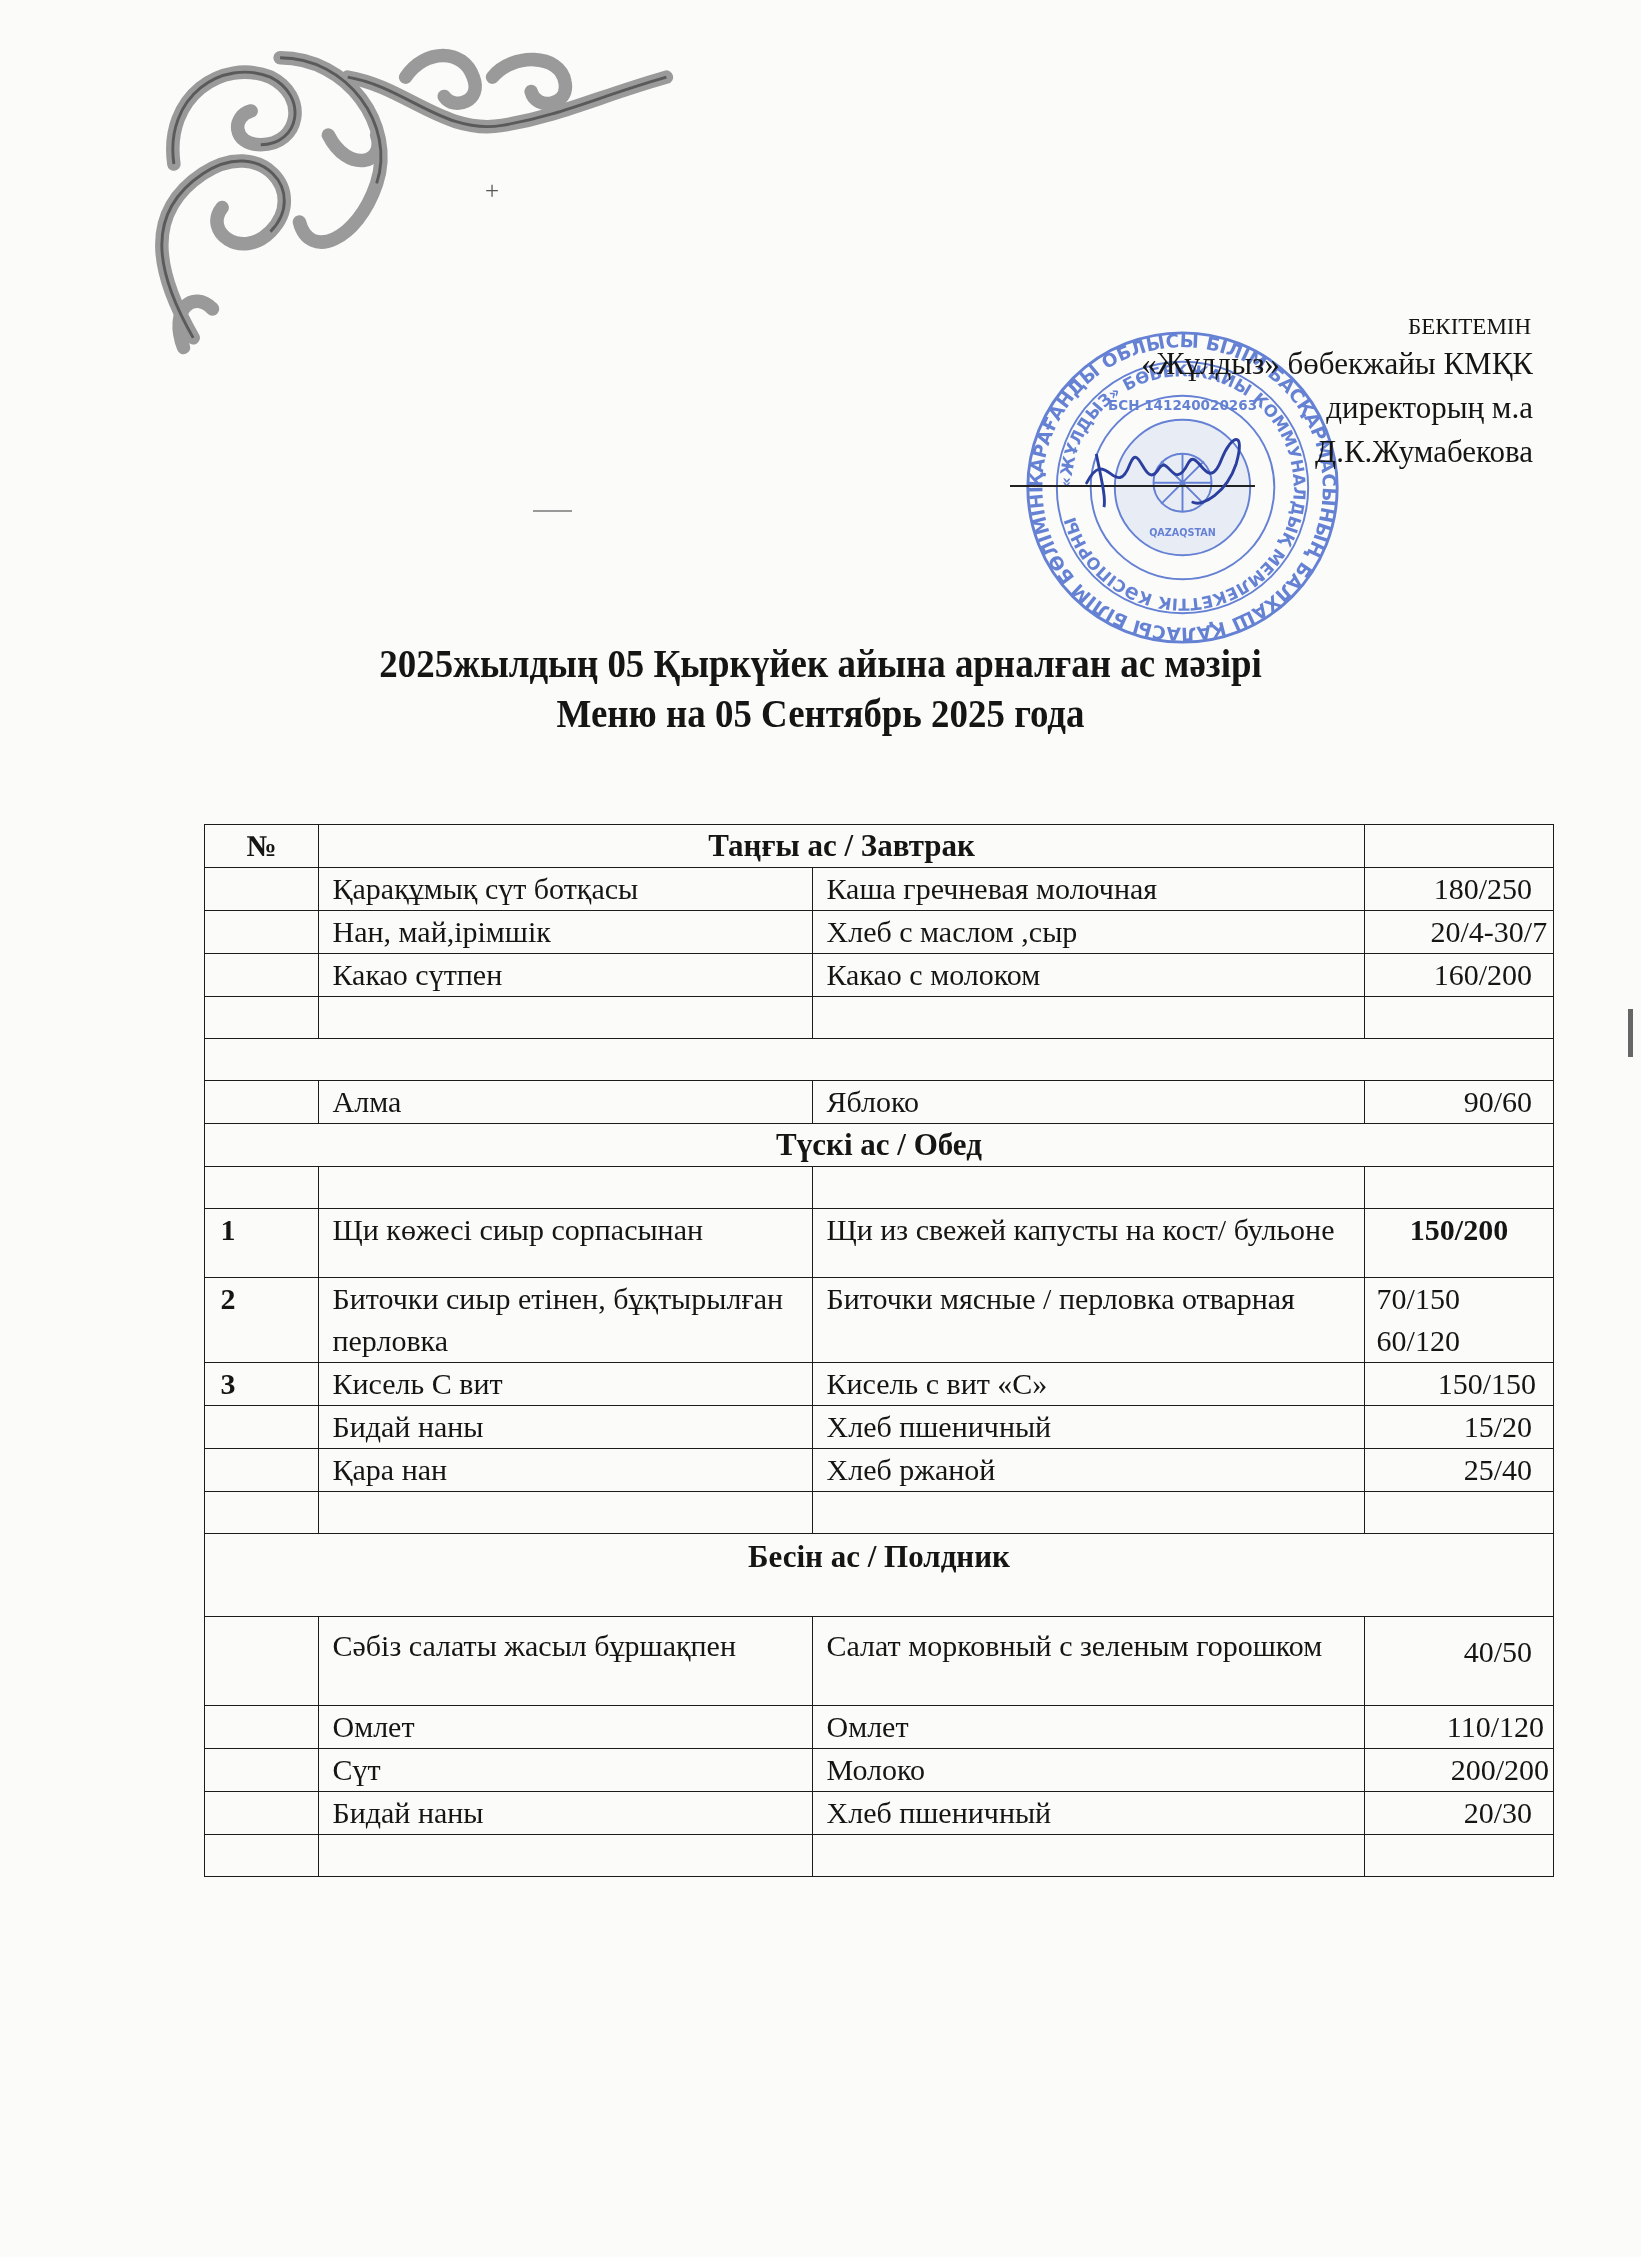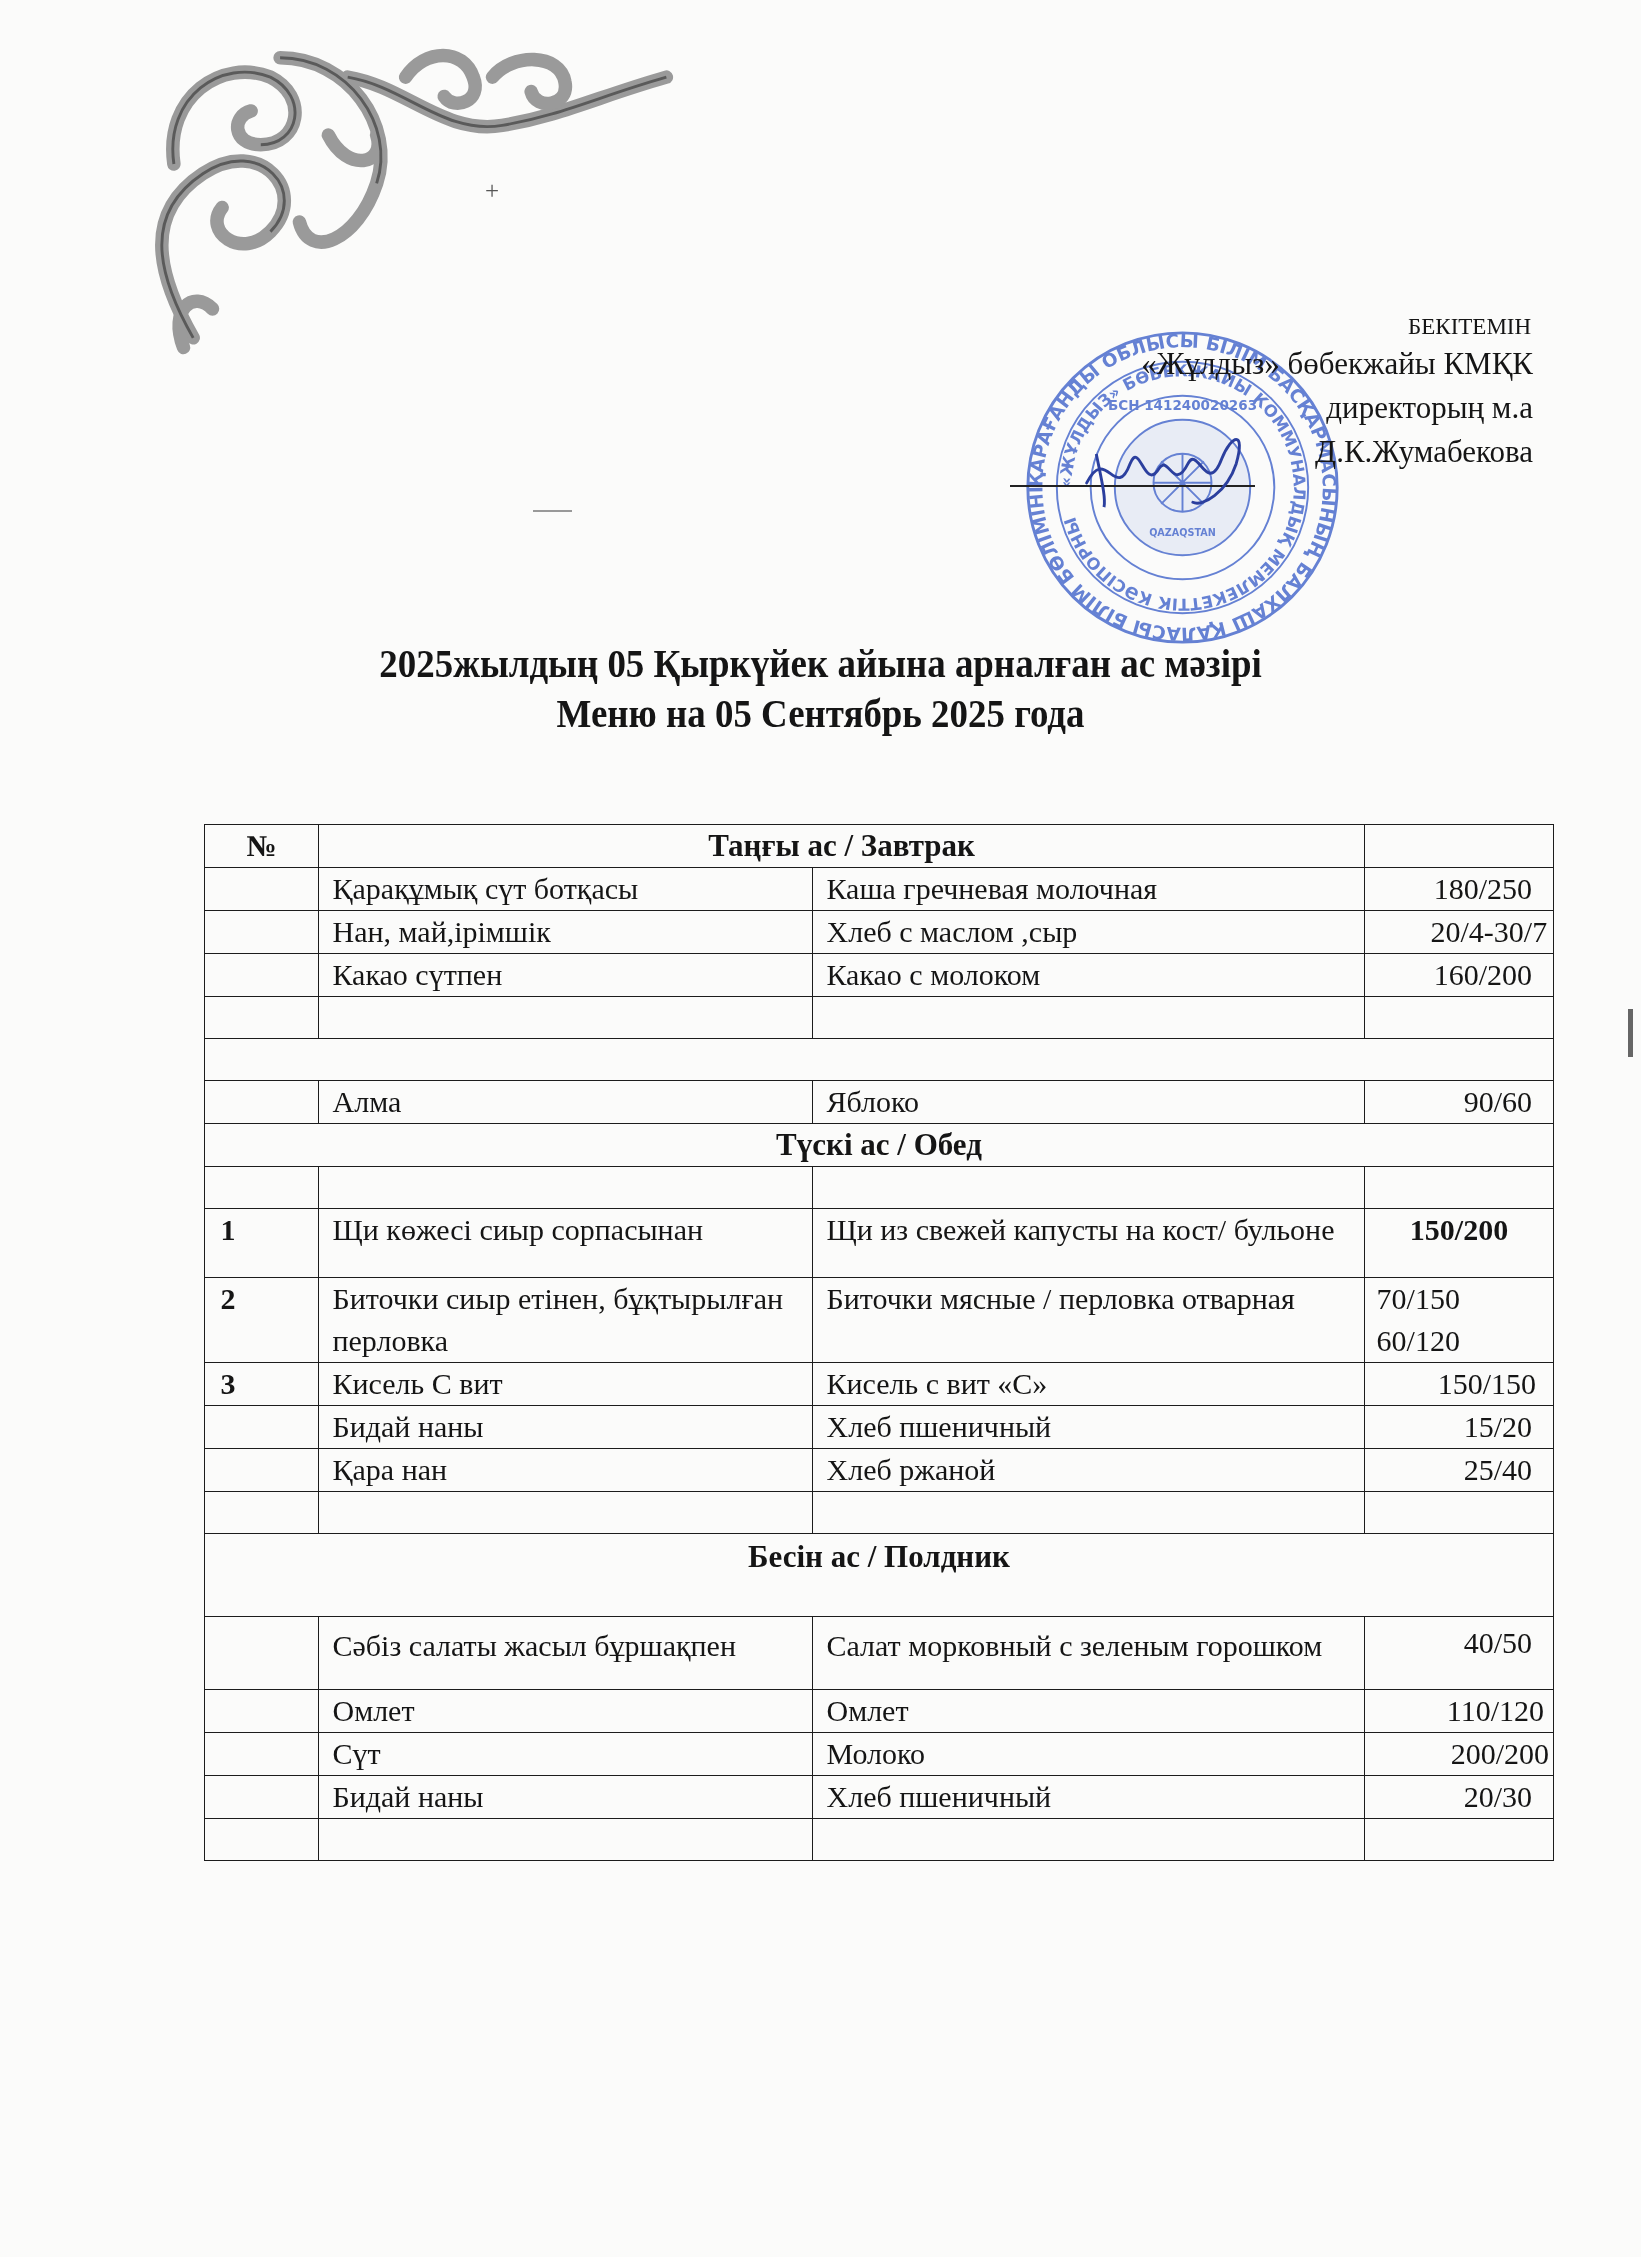--- a/index.html
+++ b/index.html
@@ -31,21 +31,21 @@
   table.menu td {
     border: 1.9px solid #1c1c1c; padding: 0 13.5px; vertical-align: top; line-height: 42px;
   }
   table.menu td.num { text-align: left; font-weight: bold; padding-left: 15.4px; }
   table.menu td.qty { text-align: right; padding-right: 21px; margin-top: 10px; }
   table.menu td.qty-c { text-align: center; font-weight: bold; }
   table.menu td.section { text-align: center; font-weight: bold; font-size: 31px; }
   table.menu td.hdr-no { text-align: center; font-weight: bold; vertical-align: middle; }
   .h46 { height: 42px; }
   .h73 { height: 69px; }
-  .h88 { height: 73px; border-radius: 24px; }
+  .h88 { height: 89px; border-radius: 24px; }
   .snack-hdr { height: 83px; }
 </style>
 </head>
 <body>
 
 <svg class="ornament" viewBox="0 0 640 360">
   <g fill="none" stroke="#9a9a9a" stroke-width="14" stroke-linecap="round">
     <path d="M140 330 C 100 260, 90 200, 150 160 C 210 120, 260 180, 220 220 C 190 250, 150 220, 170 195"></path>
     <path d="M120 150 C 110 80, 170 40, 220 60 C 260 80, 250 130, 210 130 C 180 130, 180 100, 200 95"></path>
     <path d="M230 40 C 300 40, 350 110, 330 170 C 310 230, 260 250, 250 210"></path>
@@ -199,21 +199,21 @@
       <td></td>
     </tr>
 
     <tr class="snack-hdr">
       <td colspan="4" class="section" style="padding-top:1.9px">Бесін ас / Полдник</td>
     </tr>
     <tr class="h88">
       <td class="num"></td>
       <td style="padding-top:7.7px">Сәбіз салаты жасыл бұршақпен</td>
       <td style="padding-top:7.7px">Салат морковный с зеленым горошком</td>
-      <td class="qty" style="padding-top:5px">40/50</td>
+      <td class="qty" style="padding-top:14px">40/50</td>
     </tr>
     <tr class="h46">
       <td class="num"></td>
       <td>Омлет</td>
       <td>Омлет</td>
       <td class="qty" style="padding-right:9px">110/120</td>
     </tr>
     <tr class="h46">
       <td class="num"></td>
       <td>Сүт</td>

